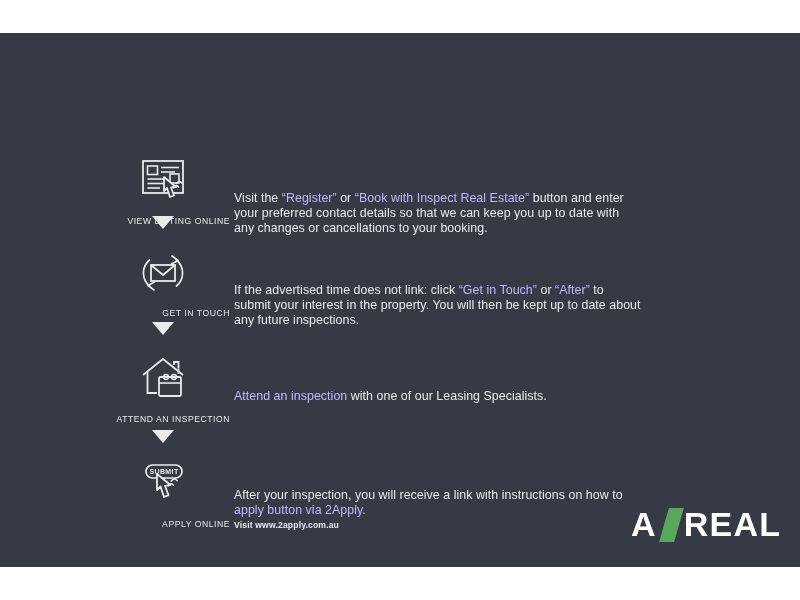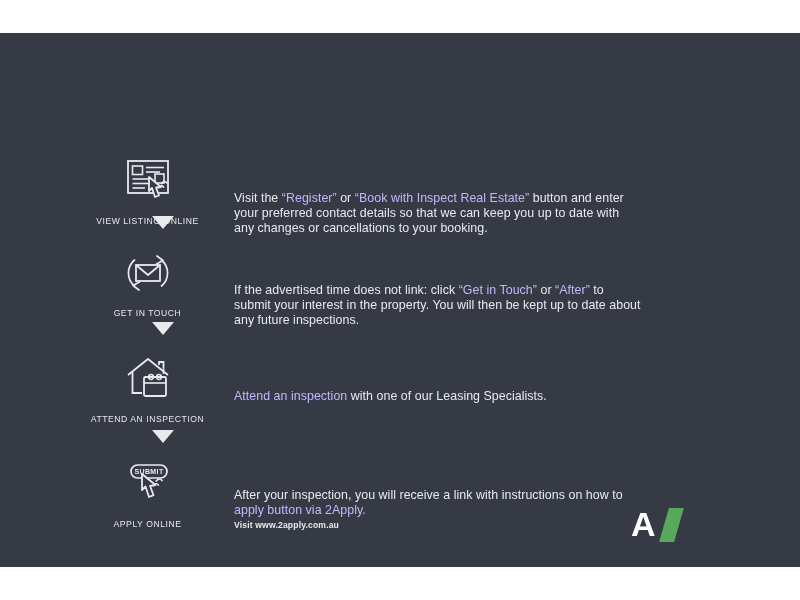--- a/index.html
+++ b/index.html
@@ -33,23 +33,23 @@
     font-weight: bold;
     letter-spacing: 0.2px;
   }
   .step {
     position: absolute;
     left: 0;
     width: 800px;
   }
   .step-icon-col {
     position: absolute;
-    left: 80px;
+    left: 95px;
     width: 135px;
-    text-align: center;
+    text-align: right;
   }
   .step-icon {
     height: 56px;
     display: flex;
     align-items: center;
     justify-content: center;
   }
   .step-label {
     color: #e9eaee;
     font-size: 8.6px;
@@ -203,15 +203,16 @@
     </div>
     <div class="step-body" style="top:32px;">
       <span>After your inspection, you will receive a link with instructions on how to </span><span class="green">apply button via 2Apply.</span>
       <div class="visit">Visit www.2apply.com.au</div>
     </div>
   </div>
 
   <div id="logo">
     <span>A</span>
     <span class="slash"></span>
+    <span>REAL</span>
   </div>
 
 </div>
 
 </body></html>

